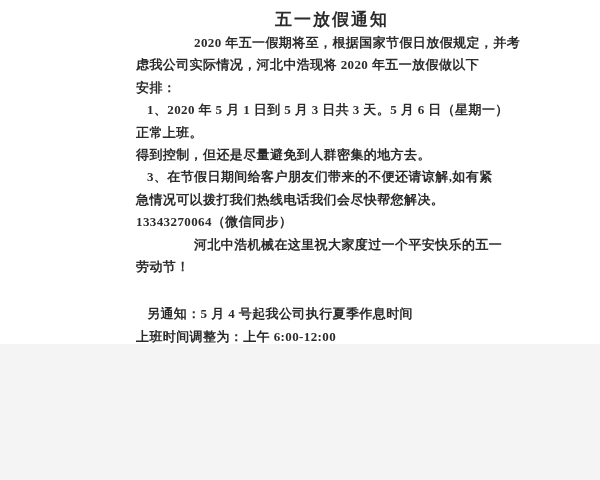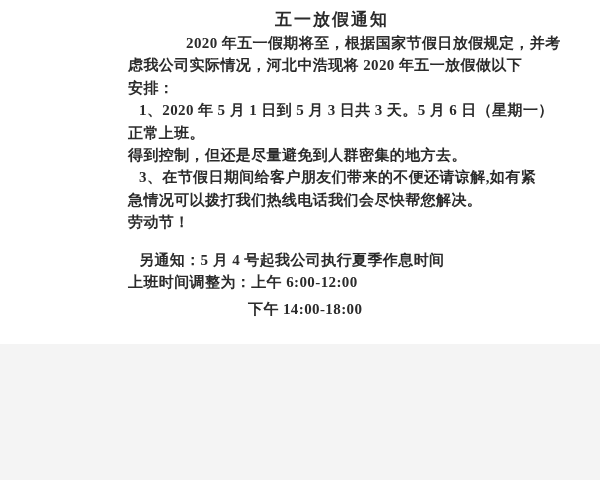--- a/index.html
+++ b/index.html
@@ -18,32 +18,32 @@
     position: absolute;
     left: 128px; top: 8px; width: 408px;
     text-align: center;
     font-size: 17px;
     font-weight: 700;
     letter-spacing: 2px;
     color: #2b2b2b;
   }
   .body-text {
     position: absolute;
-    left: 128px; top: 32px; width: 412px;
-    font-size: 15px;
+    left: 136px; top: 32px; width: 412px;
+    font-size: 13px;
     line-height: 22.4px;
     font-weight: 600;
     color: #2b2b2b;
     letter-spacing: 0.4px;
   }
   .ln { min-height: 22.4px; white-space: nowrap; }
   .ind-lg { text-indent: 58px; }
   .ind-sm { text-indent: 11px; }
   .ind-xl { text-indent: 120px; }
-  .gap-lg { margin-top: 15px; }
+  .gap-lg { margin-top: 25px; }
   .gap-sm { margin-top: 5px; }
   .sig-company {
     position: absolute; left: 325px; top: 420px;
     font-size: 15.5px; font-weight: 600; color: #2b2b2b;
     letter-spacing: 0.5px; white-space: nowrap;
   }
   .sig-date {
     position: absolute; left: 362px; top: 446px;
     font-size: 15.5px; font-weight: 400; color: #2b2b2b;
     white-space: nowrap;
@@ -71,20 +71,22 @@
 
   <div class="body-text">
     <div class="ln ind-lg">2020 年五一假期将至，根据国家节假日放假规定，并考</div>
     <div class="ln">虑我公司实际情况，河北中浩现将 2020 年五一放假做以下</div>
     <div class="ln">安排：</div>
     <div class="ln ind-sm">1、2020 年 5 月 1 日到 5 月 3 日共 3 天。5 月 6 日（星期一）</div>
     <div class="ln">正常上班。</div>
     <div class="ln">得到控制，但还是尽量避免到人群密集的地方去。</div>
     <div class="ln ind-sm">3、在节假日期间给客户朋友们带来的不便还请谅解,如有紧</div>
     <div class="ln">急情况可以拨打我们热线电话我们会尽快帮您解决。</div>
+    <div class="ln">13343270064（微信同步）</div>
+    <div class="ln ind-lg">河北中浩机械在这里祝大家度过一个平安快乐的五一</div>
     <div class="ln">劳动节！</div>
     <div class="ln ind-sm gap-lg">另通知：5 月 4 号起我公司执行夏季作息时间</div>
     <div class="ln">上班时间调整为：上午 6:00-12:00</div>
     <div class="ln ind-xl gap-sm">下午 14:00-18:00</div>
   </div>
 
   <div class="sig-company">河北中浩机械制造有限公司</div>
 
   <div class="sig-date">2020 年 04 月 30 日</div>
 

